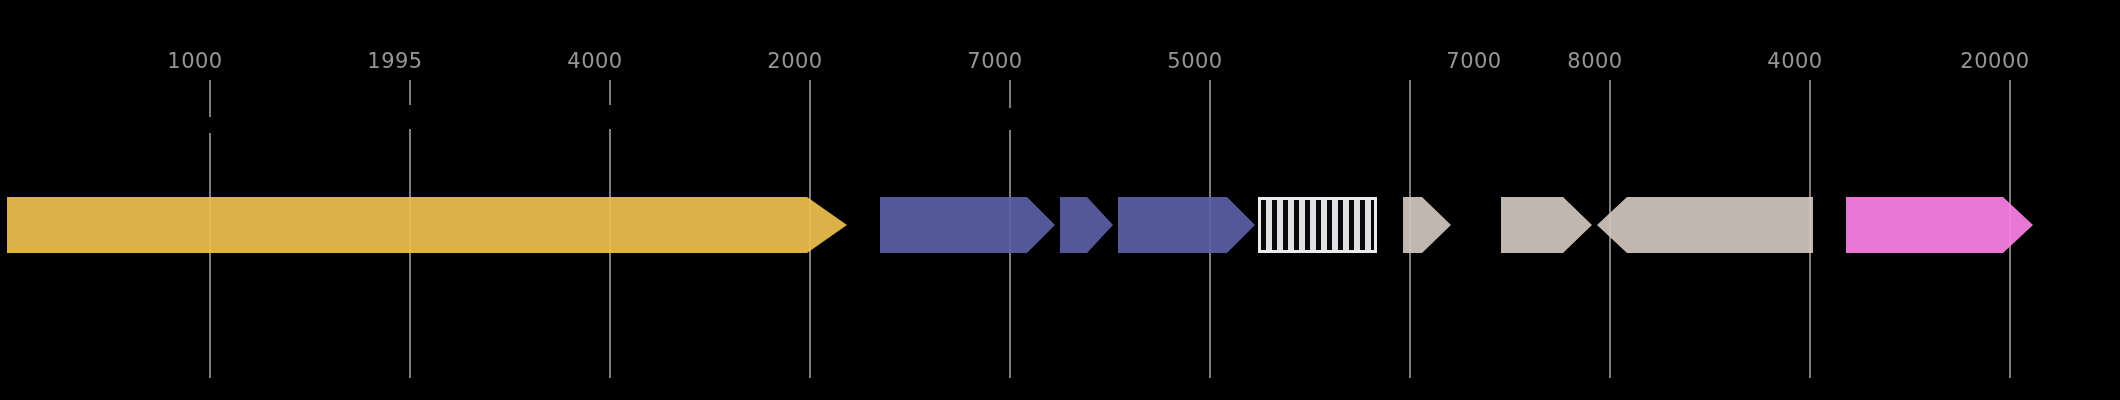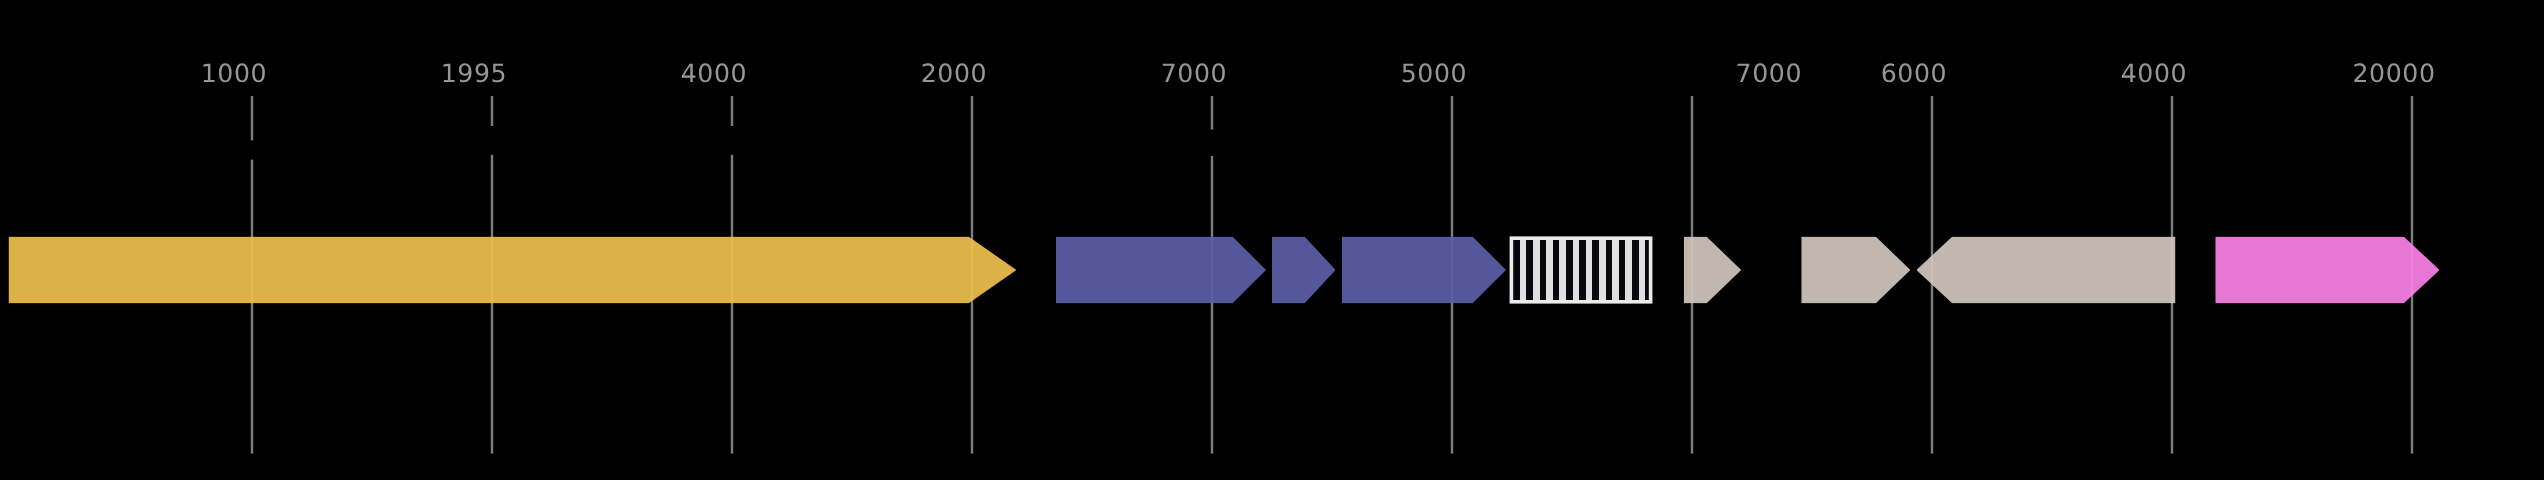--- a/index.html
+++ b/index.html
@@ -73,21 +73,21 @@
   <div class="gridline" style="left:1809px"></div>
   <div class="gridline" style="left:2009px"></div>
 
   <div class="tick-label" style="left:135px">1000</div>
   <div class="tick-label" style="left:335px">1995</div>
   <div class="tick-label" style="left:535px">4000</div>
   <div class="tick-label" style="left:735px">2000</div>
   <div class="tick-label" style="left:935px">7000</div>
   <div class="tick-label" style="left:1135px">5000</div>
   <div class="tick-label" style="left:1414px">7000</div>
-  <div class="tick-label" style="left:1535px">6000</div>
+  <div class="tick-label" style="left:1535px">8000</div>
   <div class="tick-label" style="left:1735px">4000</div>
   <div class="tick-label" style="left:1935px">20000</div>
 
   <div class="feature arrow-right c-gold" style="left:7px;width:840px;--head:40px"></div>
   <div class="feature arrow-right c-indigo" style="left:880px;width:175px;--head:28px"></div>
   <div class="feature arrow-right c-indigo" style="left:1060px;width:53px;--head:26px"></div>
   <div class="feature arrow-right c-indigo" style="left:1118px;width:137px;--head:28px"></div>
   <div class="feature striped-box" style="left:1258px;width:119px"></div>
   <div class="feature arrow-right c-taupe" style="left:1403px;width:48px;--head:29px"></div>
   <div class="feature arrow-right c-taupe" style="left:1501px;width:91px;--head:29px"></div>

